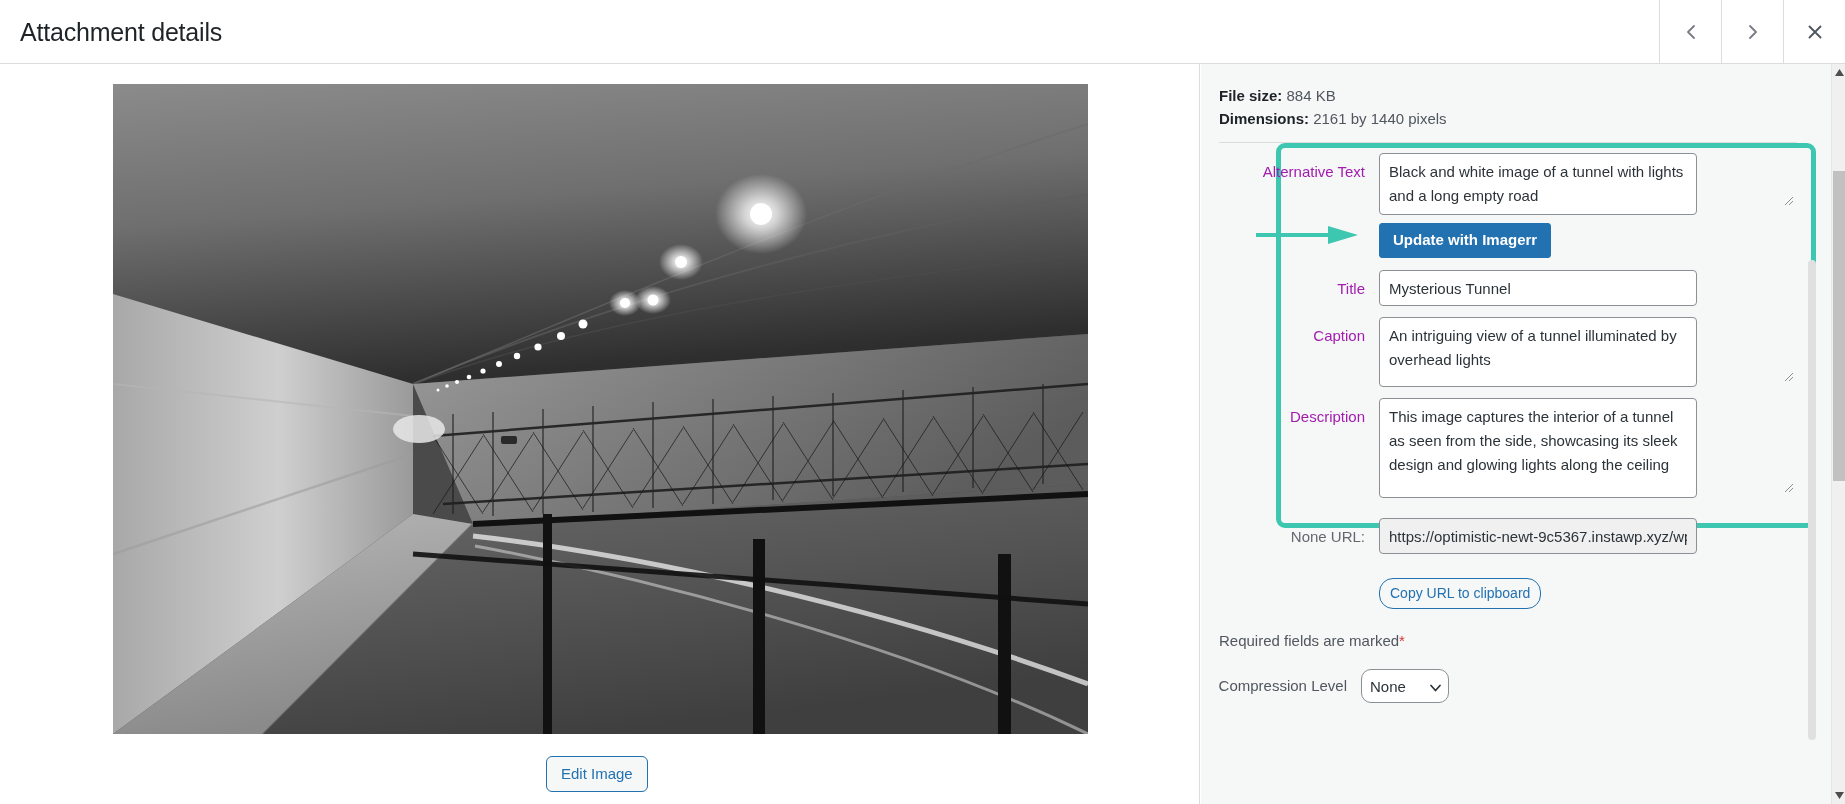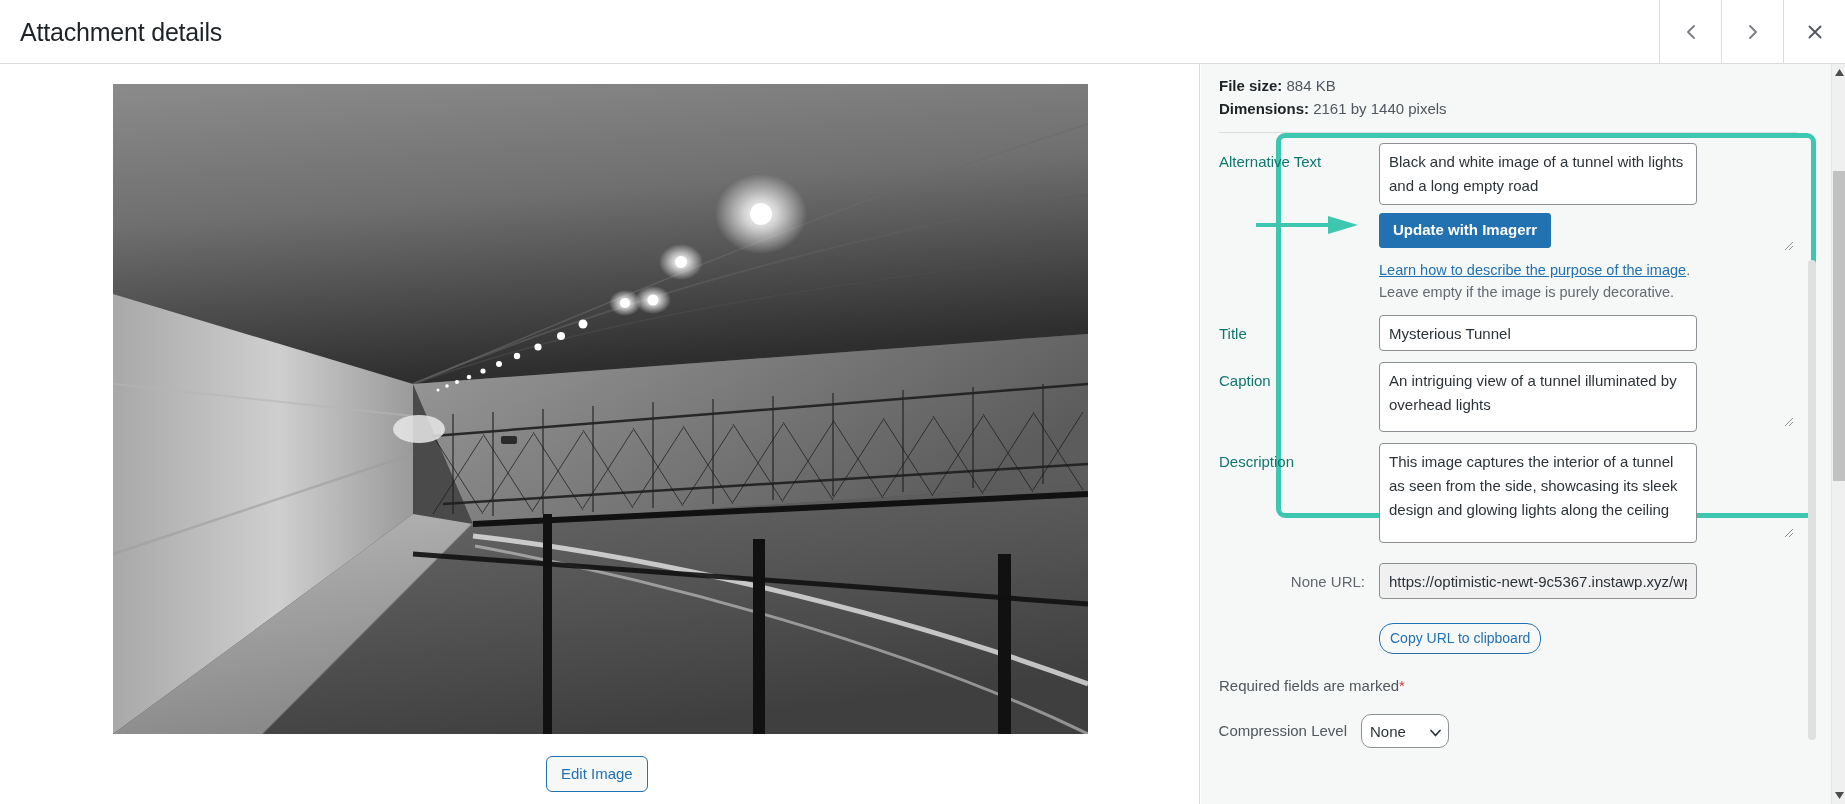--- a/index.html
+++ b/index.html
@@ -58,21 +58,21 @@
     cursor: pointer; font-family: inherit;
   }
 
   
   .attachment-info {
     position: absolute; left: 1201px; top: 64px;
     width: 630px; height: 740px;
     background: #f6f7f7;
     overflow: hidden;
   }
-  .info-inner { position: absolute; left: 0; top: 0; width: 614px; padding: 0; }
+  .info-inner { position: absolute; left: 0; top: 10px; width: 614px; padding: 0; }
 
   .meta-lines { padding: 10px 24px 0 18px; }
   .meta-line { font-size: 15px; line-height: 23px; color: #50575e; }
   .meta-line b { color: #1d2327; font-weight: 700; }
 
   .divider { margin: 12px 18px 0 18px; border-top: 1px solid #dcdcde; }
 
   
   .highlight-box {
     position: absolute; left: 75px; top: 69px;
@@ -80,22 +80,22 @@
     border: 5px solid #3ec7b0;
     border-radius: 9px;
     pointer-events: none;
   }
 
   .fields { position: relative; padding: 10px 18px 0 18px; }
 
   .field-row { display: flex; align-items: flex-start; margin-bottom: 11px; }
   .field-label {
     width: 160px; flex: 0 0 160px;
-    text-align: left; padding-right: 14px; padding-top: 9px;
-    font-size: 15px; line-height: 20px; color: #0f766e;
+    text-align: right; padding-right: 14px; padding-top: 9px;
+    font-size: 15px; line-height: 20px; color: #a21caf;
   }
   .field-control { flex: 1 1 auto; position: relative; }
 
   textarea.inp, input.inp {
     width: 318px; display: block;
     font-family: inherit; font-size: 15px; line-height: 24px;
     color: #2c3338; background: #fff;
     border: 1px solid #8c8f94; border-radius: 4px;
     padding: 6px 9px; resize: none; outline: none;
   }
@@ -397,23 +397,20 @@
             <div style="position:relative">
               <span class="arrow-annotation">
                 <svg width="112" height="22" viewBox="0 0 112 22">
                   <path d="M2 11 H78" stroke="#3ec7b0" stroke-width="4" fill="none"></path>
                   <path d="M74 2 L104 11 L74 20 Z" fill="#3ec7b0"></path>
                 </svg>
               </span>
               <button class="primary-btn">Update with Imagerr</button>
             </div>
 
-            <div class="help-text">
-              <a href="#">Learn how to describe the purpose of the image</a><span>. Leave empty if the image is purely decorative.</span>
-            </div>
           </div>
         </div>
 
         <div class="field-row" style="margin-top:12px">
           <div class="field-label">Title</div>
           <div class="field-control">
             <input class="inp title-inp" type="text" value="Mysterious Tunnel" style="">
           </div>
         </div>
 

